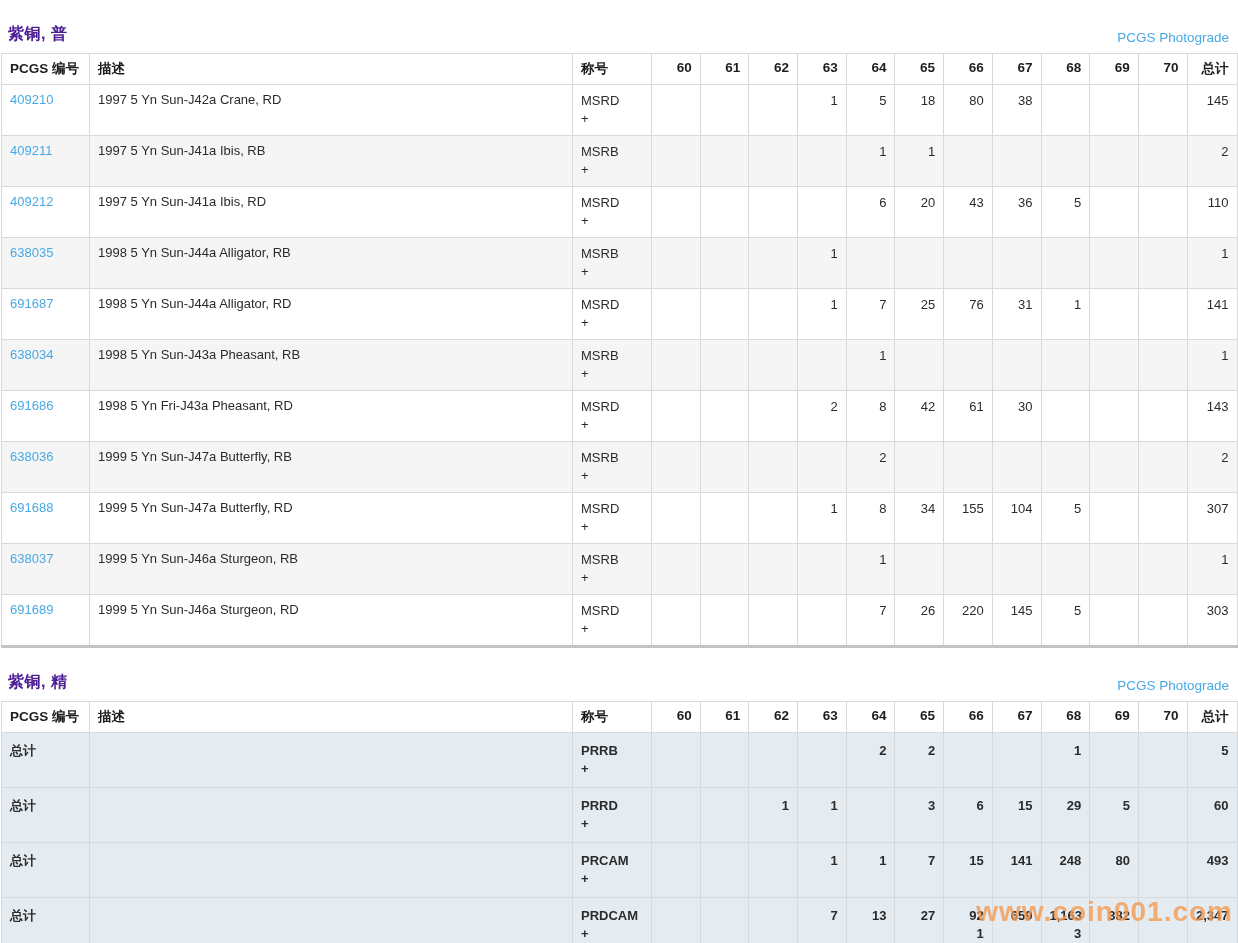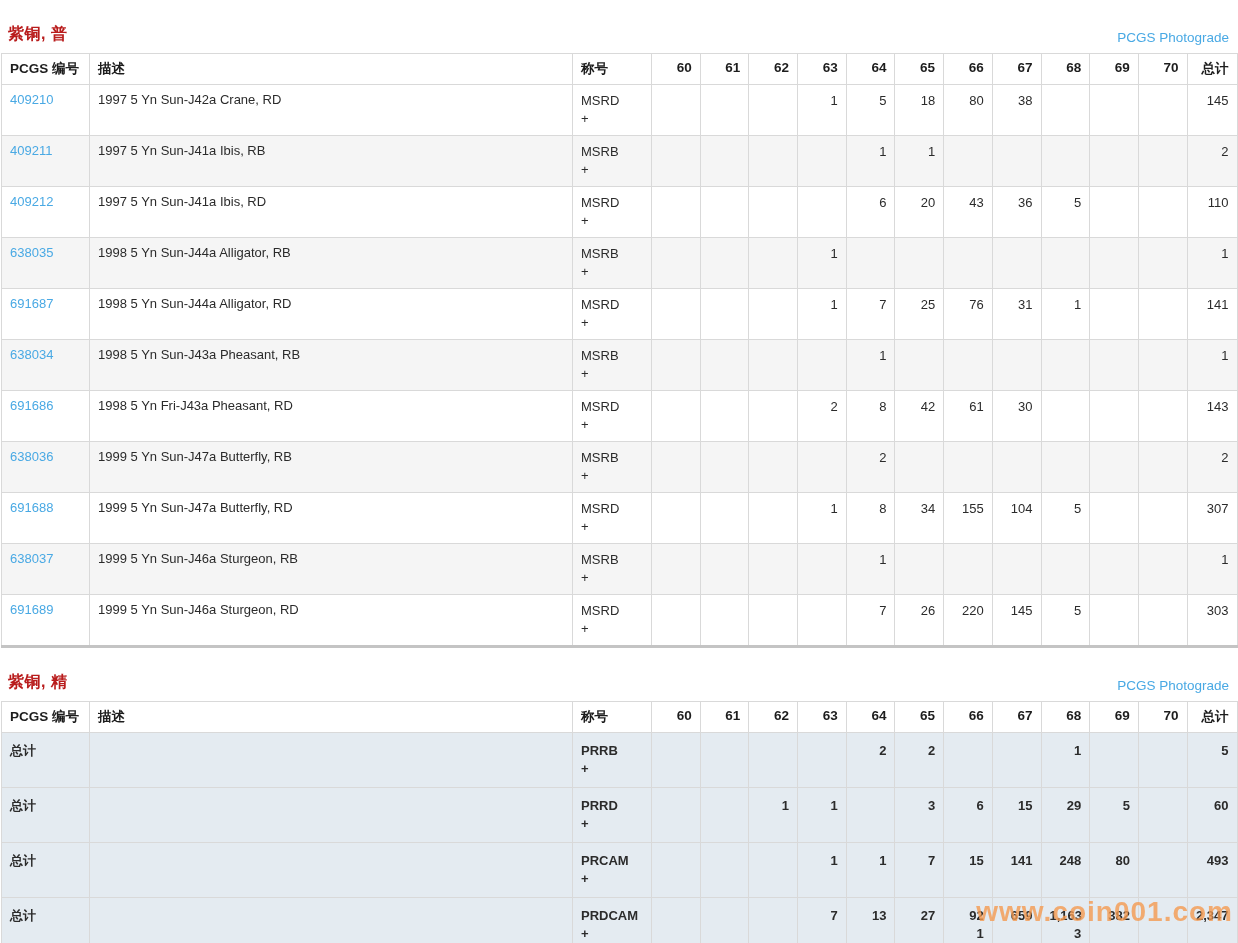--- a/index.html
+++ b/index.html
@@ -9,21 +9,21 @@
     background:#ffffff; color:#2b2b2b;
     font-family:"Liberation Sans", sans-serif;
   }
   .wrap { padding:0 1px; }
   .section-head {
     display:flex; justify-content:space-between; align-items:flex-end;
     padding:6px 8px 8px 7px;
   }
   .section-head.second { }
   .section-title {
-    font-size:16px; font-weight:bold; color:#b91c1c; letter-spacing:0.5px;
+    font-size:16px; font-weight:bold; color:#4c1d95; letter-spacing:0.5px;
   }
   .pg-link {
     font-size:13.5px; color:#49a9e4; text-decoration:none; font-weight:normal;margin-top:24px;
   }
   table {
     border-collapse:collapse; table-layout:fixed; width:1236px;
     border:1px solid #d2d2d2; border-bottom:3px solid #c4c4c4;
     background:#fff;
   }
   th, td {

